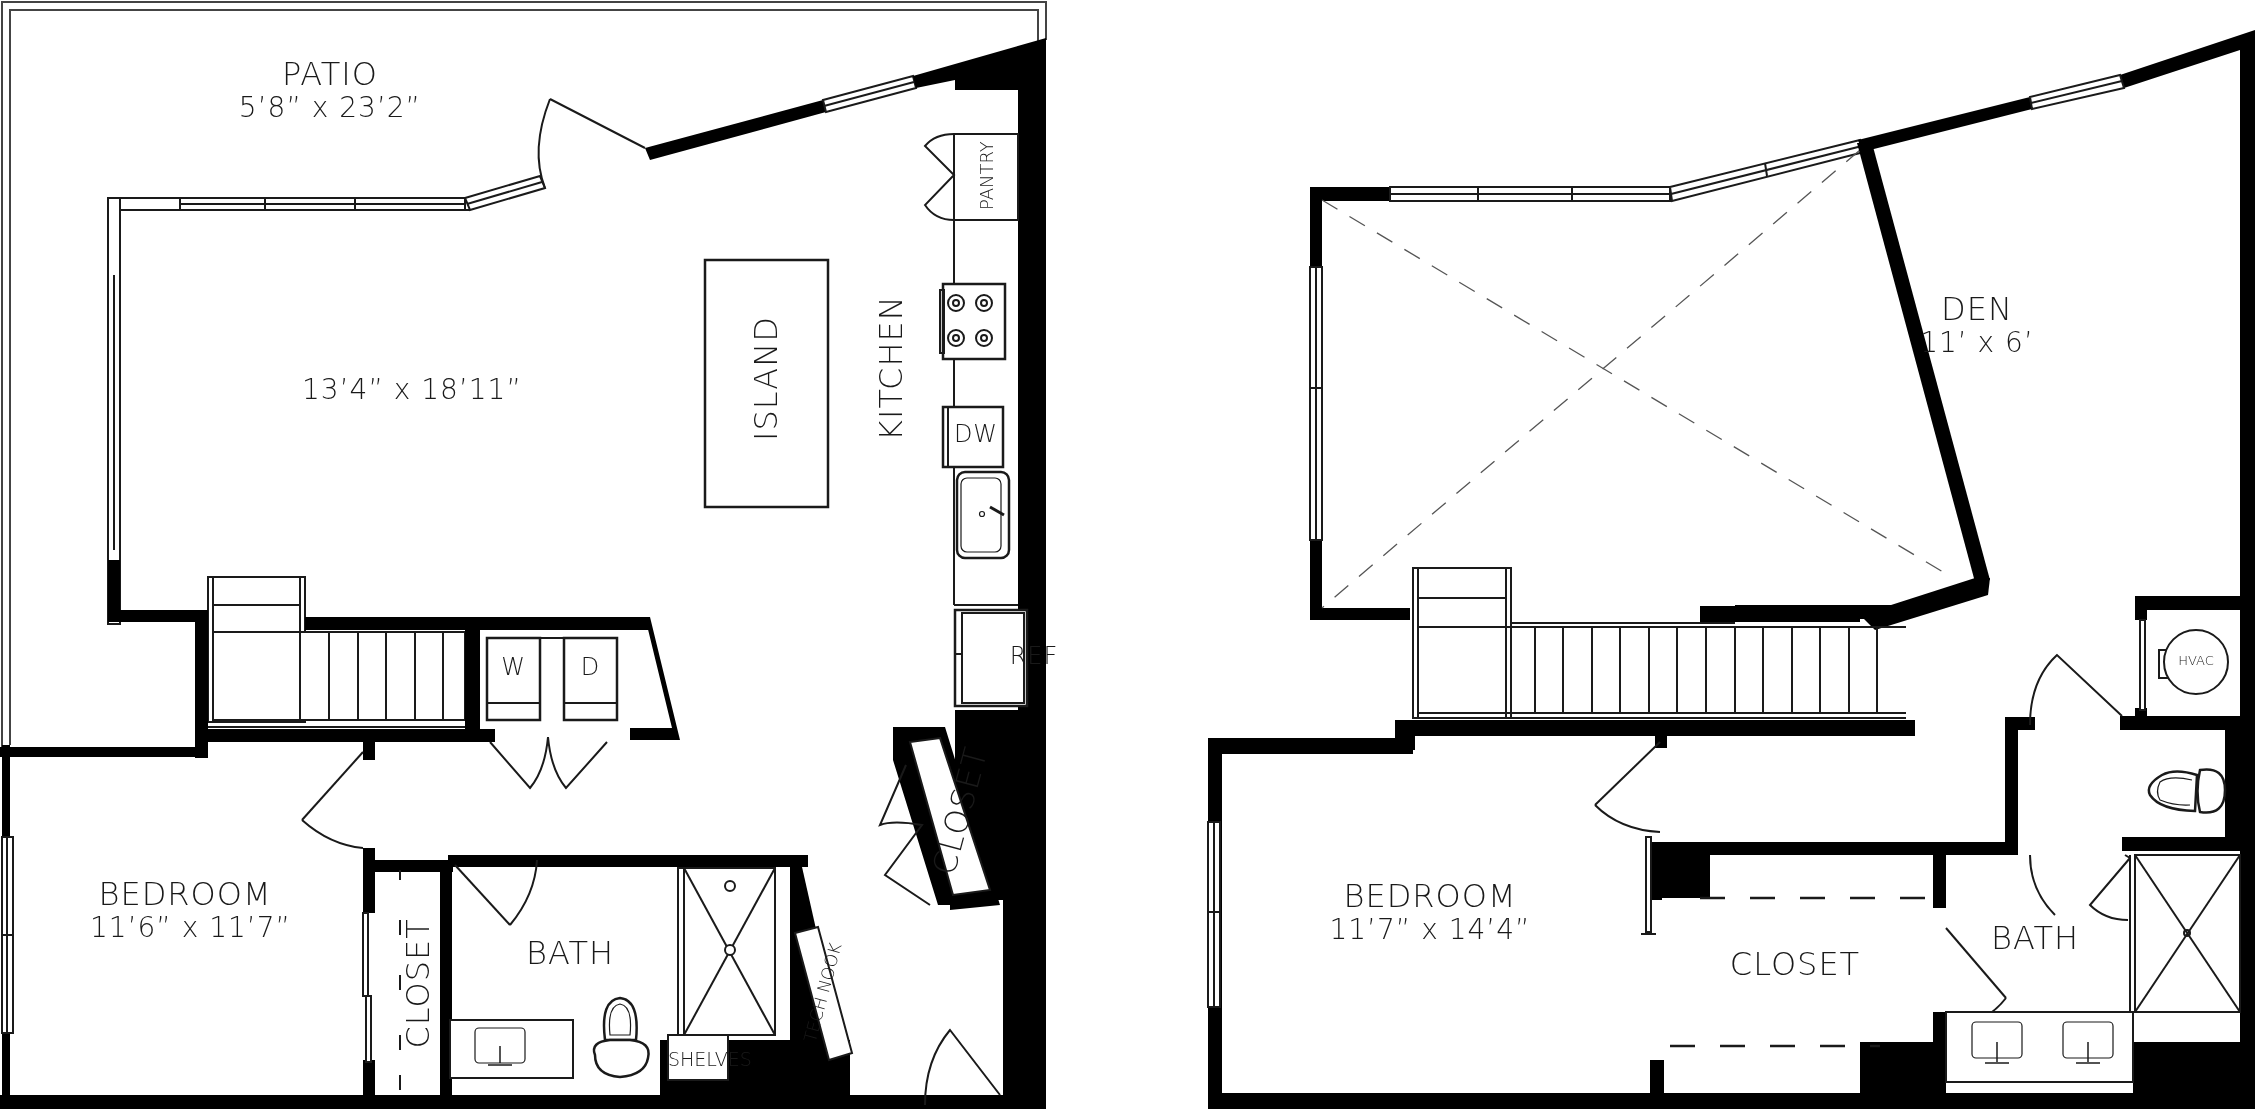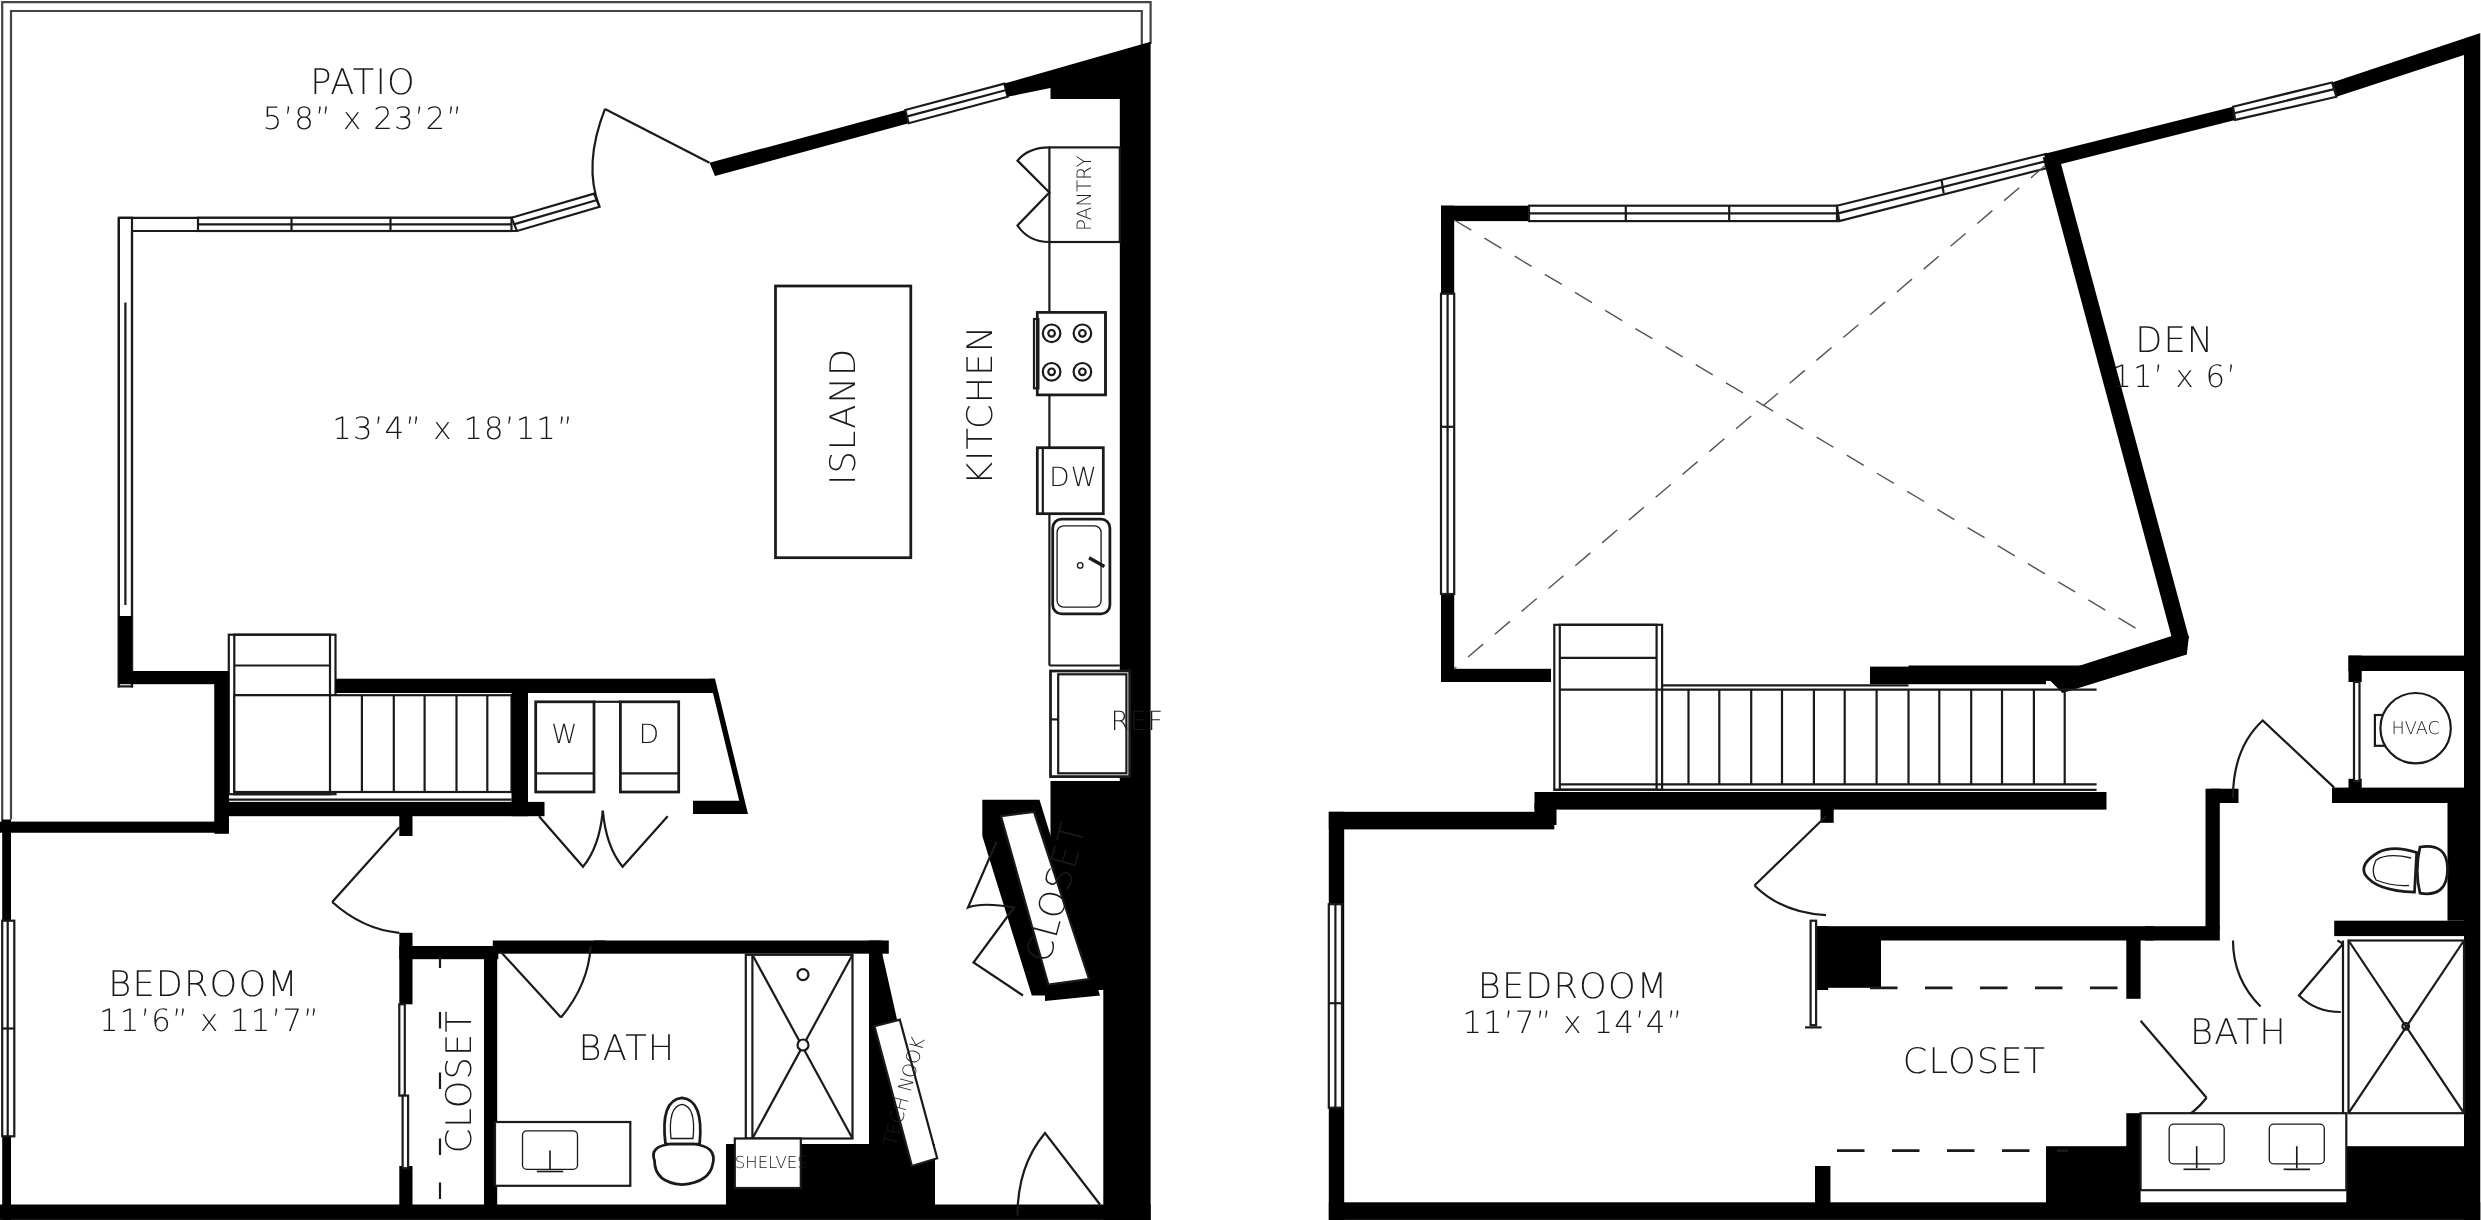--- a/index.html
+++ b/index.html
@@ -1,21 +1,21 @@
 <!DOCTYPE html>
 <html><head>
 <meta charset="utf-8">
 <style>
   html, body { margin: 0; padding: 0; background: #ffffff; }
   body { width: 2255px; height: 1109px; overflow: hidden; position: relative; font-family: "Liberation Sans", "DejaVu Sans", sans-serif; }
   #plan { position: absolute; left: 0; top: 0; width: 2255px; height: 1109px; }
   .lbl { position: absolute; color: #1a1a1a; font-family: "DejaVu Sans", "Liberation Sans", sans-serif; font-weight: 300; text-align: center; white-space: nowrap; letter-spacing: 1px; line-height: 1.0; }
   .room-name { font-size: 32px; }
   .room-dim { font-size: 28px; display: block; margin-top: 4px; }
-  .tiny { font-size: 15px; letter-spacing: 0; }
+  .tiny { font-size: 19px; letter-spacing: 0; }
   .fix { font-size: 24px; }
   .rot { transform-origin: center center; }
 </style>
 </head>
 <body>
 
 <svg id="plan" viewBox="0 0 2255 1109" xmlns="http://www.w3.org/2000/svg">
   <g fill="none" stroke="#1a1a1a" stroke-width="2">
 
     <g>
@@ -378,19 +378,19 @@
 </div>
 <div class="lbl room-name rot" style="left:355px; top:970px; width:125px; transform: rotate(-90deg);">CLOSET</div>
 <div class="lbl room-name" style="left:515px; top:937px; width:110px;">BATH</div>
 <div class="lbl tiny" style="left:668px; top:1050px; width:60px;">SHELVES</div>
 <div class="lbl tiny rot" style="left:773px; top:985px; width:100px; font-size:17px; transform: rotate(-75deg);">TECH NOOK</div>
 
 <div class="lbl" style="left:1912px; top:293px; width:130px;">
   <span class="room-name">DEN</span>
   <span class="room-dim">11’ x 6’</span>
 </div>
-<div class="lbl tiny" style="left:2166px; top:654px; width:60px; font-size:16px;">HVAC</div>
+<div class="lbl tiny" style="left:2166px; top:654px; width:60px; font-size:13px;">HVAC</div>
 <div class="lbl" style="left:1325px; top:880px; width:210px;">
   <span class="room-name">BEDROOM</span>
   <span class="room-dim">11’7” x 14’4”</span>
 </div>
 <div class="lbl room-name" style="left:1715px; top:948px; width:160px;">CLOSET</div>
 <div class="lbl room-name" style="left:1985px; top:922px; width:100px;">BATH</div>
 
 </body></html>

